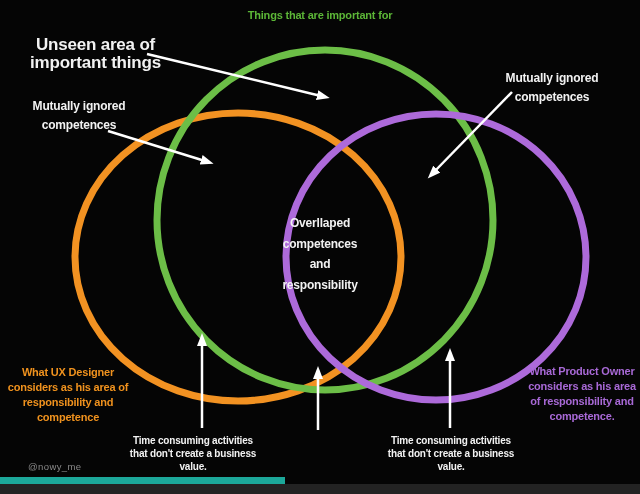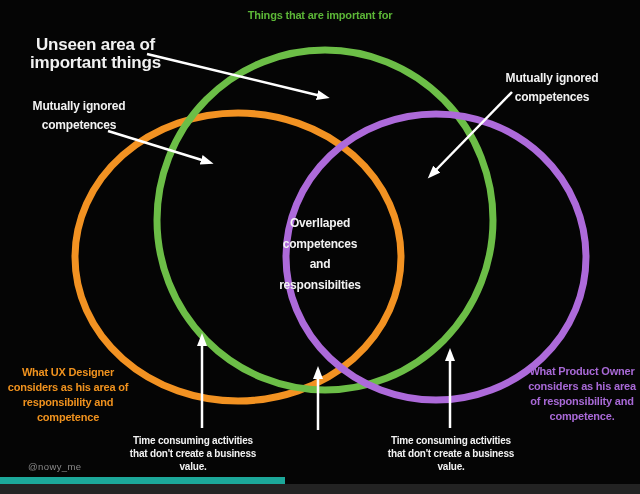--- a/index.html
+++ b/index.html
@@ -70,21 +70,21 @@
 
   <div class="lbl mutual-right">
     <span>Mutually ignored</span>
     <span>competences</span>
   </div>
 
   <div class="lbl center-text">
     <span>Overllaped</span>
     <span>competences</span>
     <span>and</span>
-    <span>responsibilties</span>
+    <span>responsibility</span>
   </div>
 
   <div class="lbl ux-text">
     <span>What UX Designer</span>
     <span>considers as his area of</span>
     <span>responsibility and</span>
     <span>competence</span>
   </div>
 
   <div class="lbl po-text">

